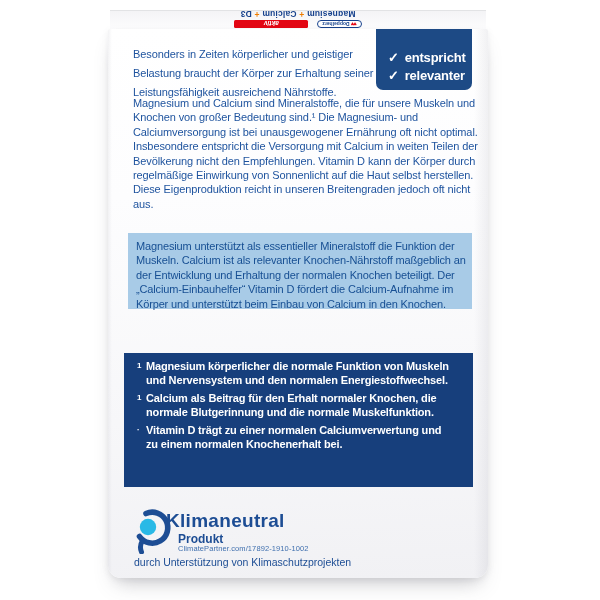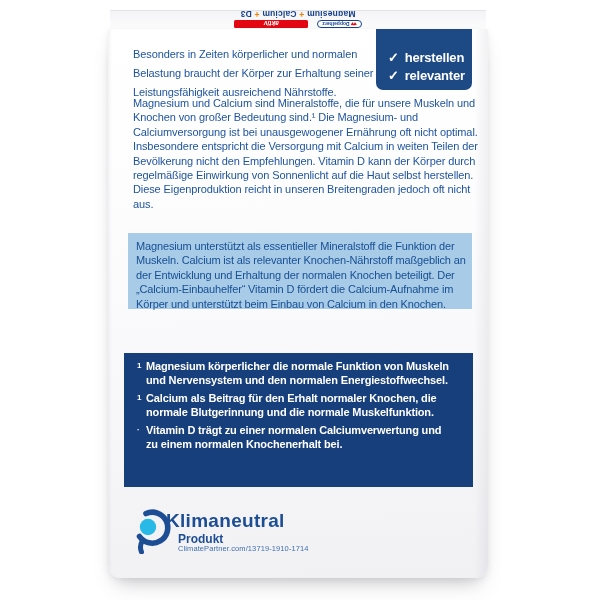--- a/index.html
+++ b/index.html
@@ -117,29 +117,29 @@
           <span>D3</span>
         </div>
       </div>
     </div>
 
     <div class="panel">
 
       <div class="badge-box">
         <div class="badge-row">
           <span class="check">✓</span>
-          <span>herstellen</span>
+          <span>entspricht</span>
         </div>
         <div class="badge-row">
           <span class="check">✓</span>
           <span>relevanter</span>
         </div>
       </div>
 
-      <p class="intro">Besonders in Zeiten körperlicher und normalen Belastung braucht der Körper zur Erhaltung seiner Leistungsfähigkeit ausreichend Nährstoffe.</p>
+      <p class="intro">Besonders in Zeiten körperlicher und geistiger Belastung braucht der Körper zur Erhaltung seiner Leistungsfähigkeit ausreichend Nährstoffe.</p>
 
       <p class="desc">Magnesium und Calcium sind Mineralstoffe, die für unsere Muskeln und Knochen von großer Bedeutung sind.¹ Die Magnesium- und Calciumversorgung ist bei unausgewogener Ernährung oft nicht optimal. Insbesondere entspricht die Versorgung mit Calcium in weiten Teilen der Bevölkerung nicht den Empfehlungen. Vitamin D kann der Körper durch regelmäßige Einwirkung von Sonnenlicht auf die Haut selbst herstellen. Diese Eigenproduktion reicht in unseren Breitengraden jedoch oft nicht aus.</p>
 
       <div class="highlight">Magnesium unterstützt als essentieller Mineralstoff die Funktion der Muskeln. Calcium ist als relevanter Knochen-Nährstoff maß­geblich an der Entwicklung und Erhaltung der normalen Knochen beteiligt. Der „Calcium-Einbauhelfer“ Vitamin D fördert die Calcium-Aufnahme im Körper und unterstützt beim Einbau von Calcium in den Knochen.</div>
 
       <div class="footnotes">
         <div class="fn">
           <span class="fn-marker">1</span>
           <span class="fn-text">Magnesium körperlicher die normale Funktion von Muskeln und Nervensystem und den normalen Energie­stoffwechsel.</span>
         </div>
@@ -153,17 +153,18 @@
         </div>
       </div>
 
       <svg class="climate-icon" width="40" height="46" viewBox="0 0 40 46" aria-hidden="true">
         <path d="M14 5.5 A 15.5 15.5 0 1 1 7.5 28.5" fill="none" stroke="#1d4d94" stroke-width="5.6" stroke-linecap="round"></path>
         <path d="M10.5 32.5 Q 7 38.5 9.5 44" fill="none" stroke="#1d4d94" stroke-width="5" stroke-linecap="round"></path>
         <circle cx="16" cy="19" r="8.2" fill="#29b9e6"></circle>
       </svg>
       <div class="climate-title">Klimaneutral</div>
       <div class="climate-sub">Produkt</div>
-      <div class="climate-url">ClimatePartner.com/13719-1910-1714</div>
+      <div class="climate-url">ClimatePartner.com/17892-1910-1002</div>
+      <div class="climate-caption">durch Unterstützung von Klimaschutzprojekten</div>
 
     </div>
   </div>
 </div>
 
 </body></html>

